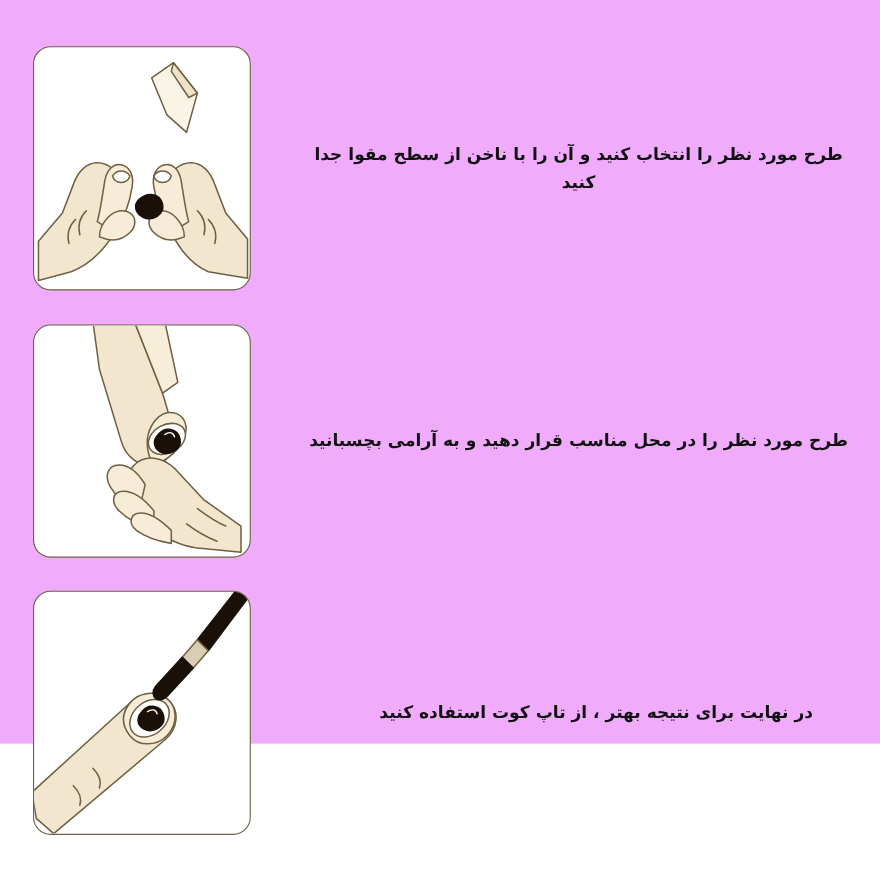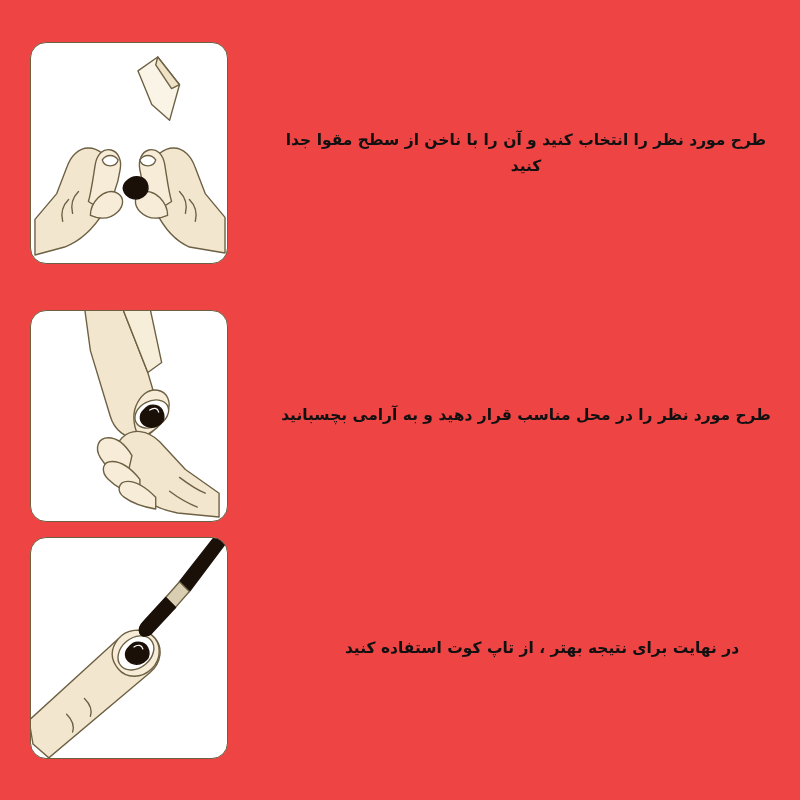--- a/index.html
+++ b/index.html
@@ -11,35 +11,35 @@
     width: 800px;
     height: 800px;
     font-family: "DejaVu Sans", "Liberation Sans", sans-serif;
     color: #000000;
     overflow: hidden;
   }
 
   .sheet {
     position: relative;
     width: 800px;
-    height: 800px;
-    background: #ef4444;
+    height: 676px;
+    background: #f0abfc;
   }
 
   .step-row {
     position: absolute;
     left: 0;
     width: 800px;
     display: flex;
     flex-direction: row;
     align-items: center;
   }
 
   .step-row.r1 { top: 28px;  height: 250px; }
-  .step-row.r2 { top: 293px; height: 245px; }
+  .step-row.r2 { top: 278px; height: 245px; }
   .step-row.r3 { top: 523px; height: 250px; gap: 32px; }
 
   .caption {
     flex: 1 1 auto;
     text-align: center;
     direction: rtl;
     font-size: 15.5px;
     font-weight: bold;
     line-height: 1.7;
     color: #111111;

